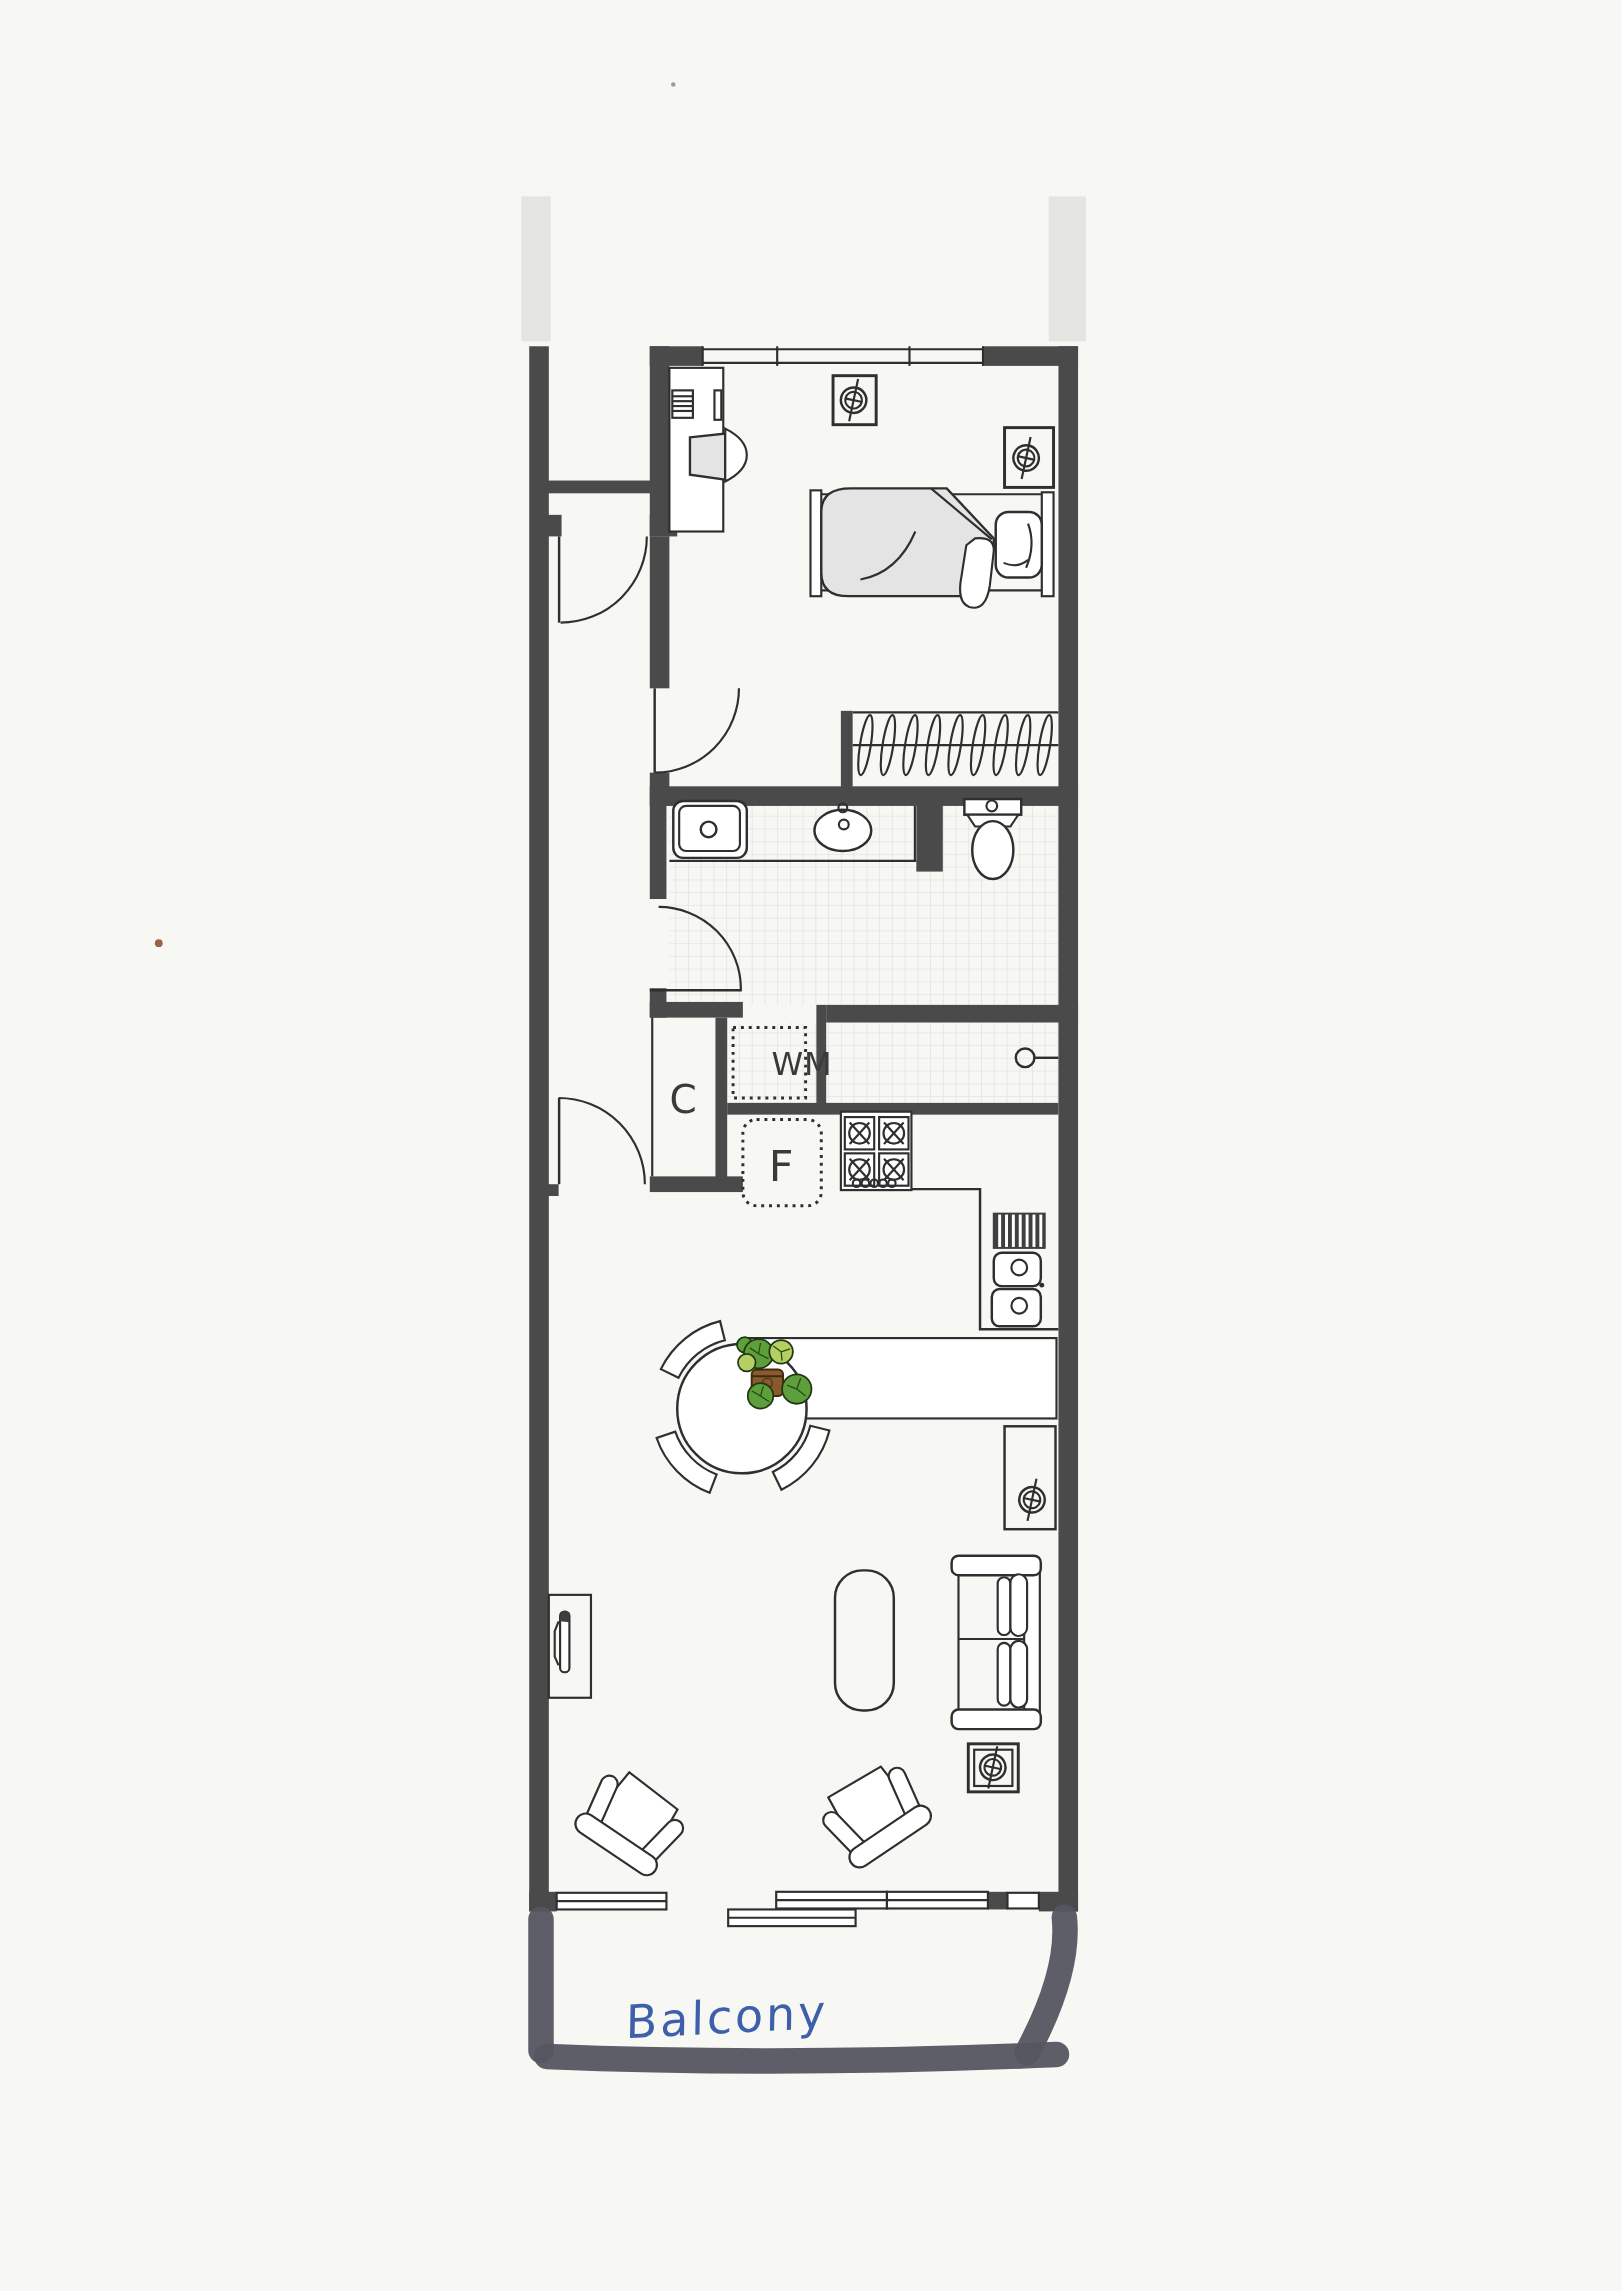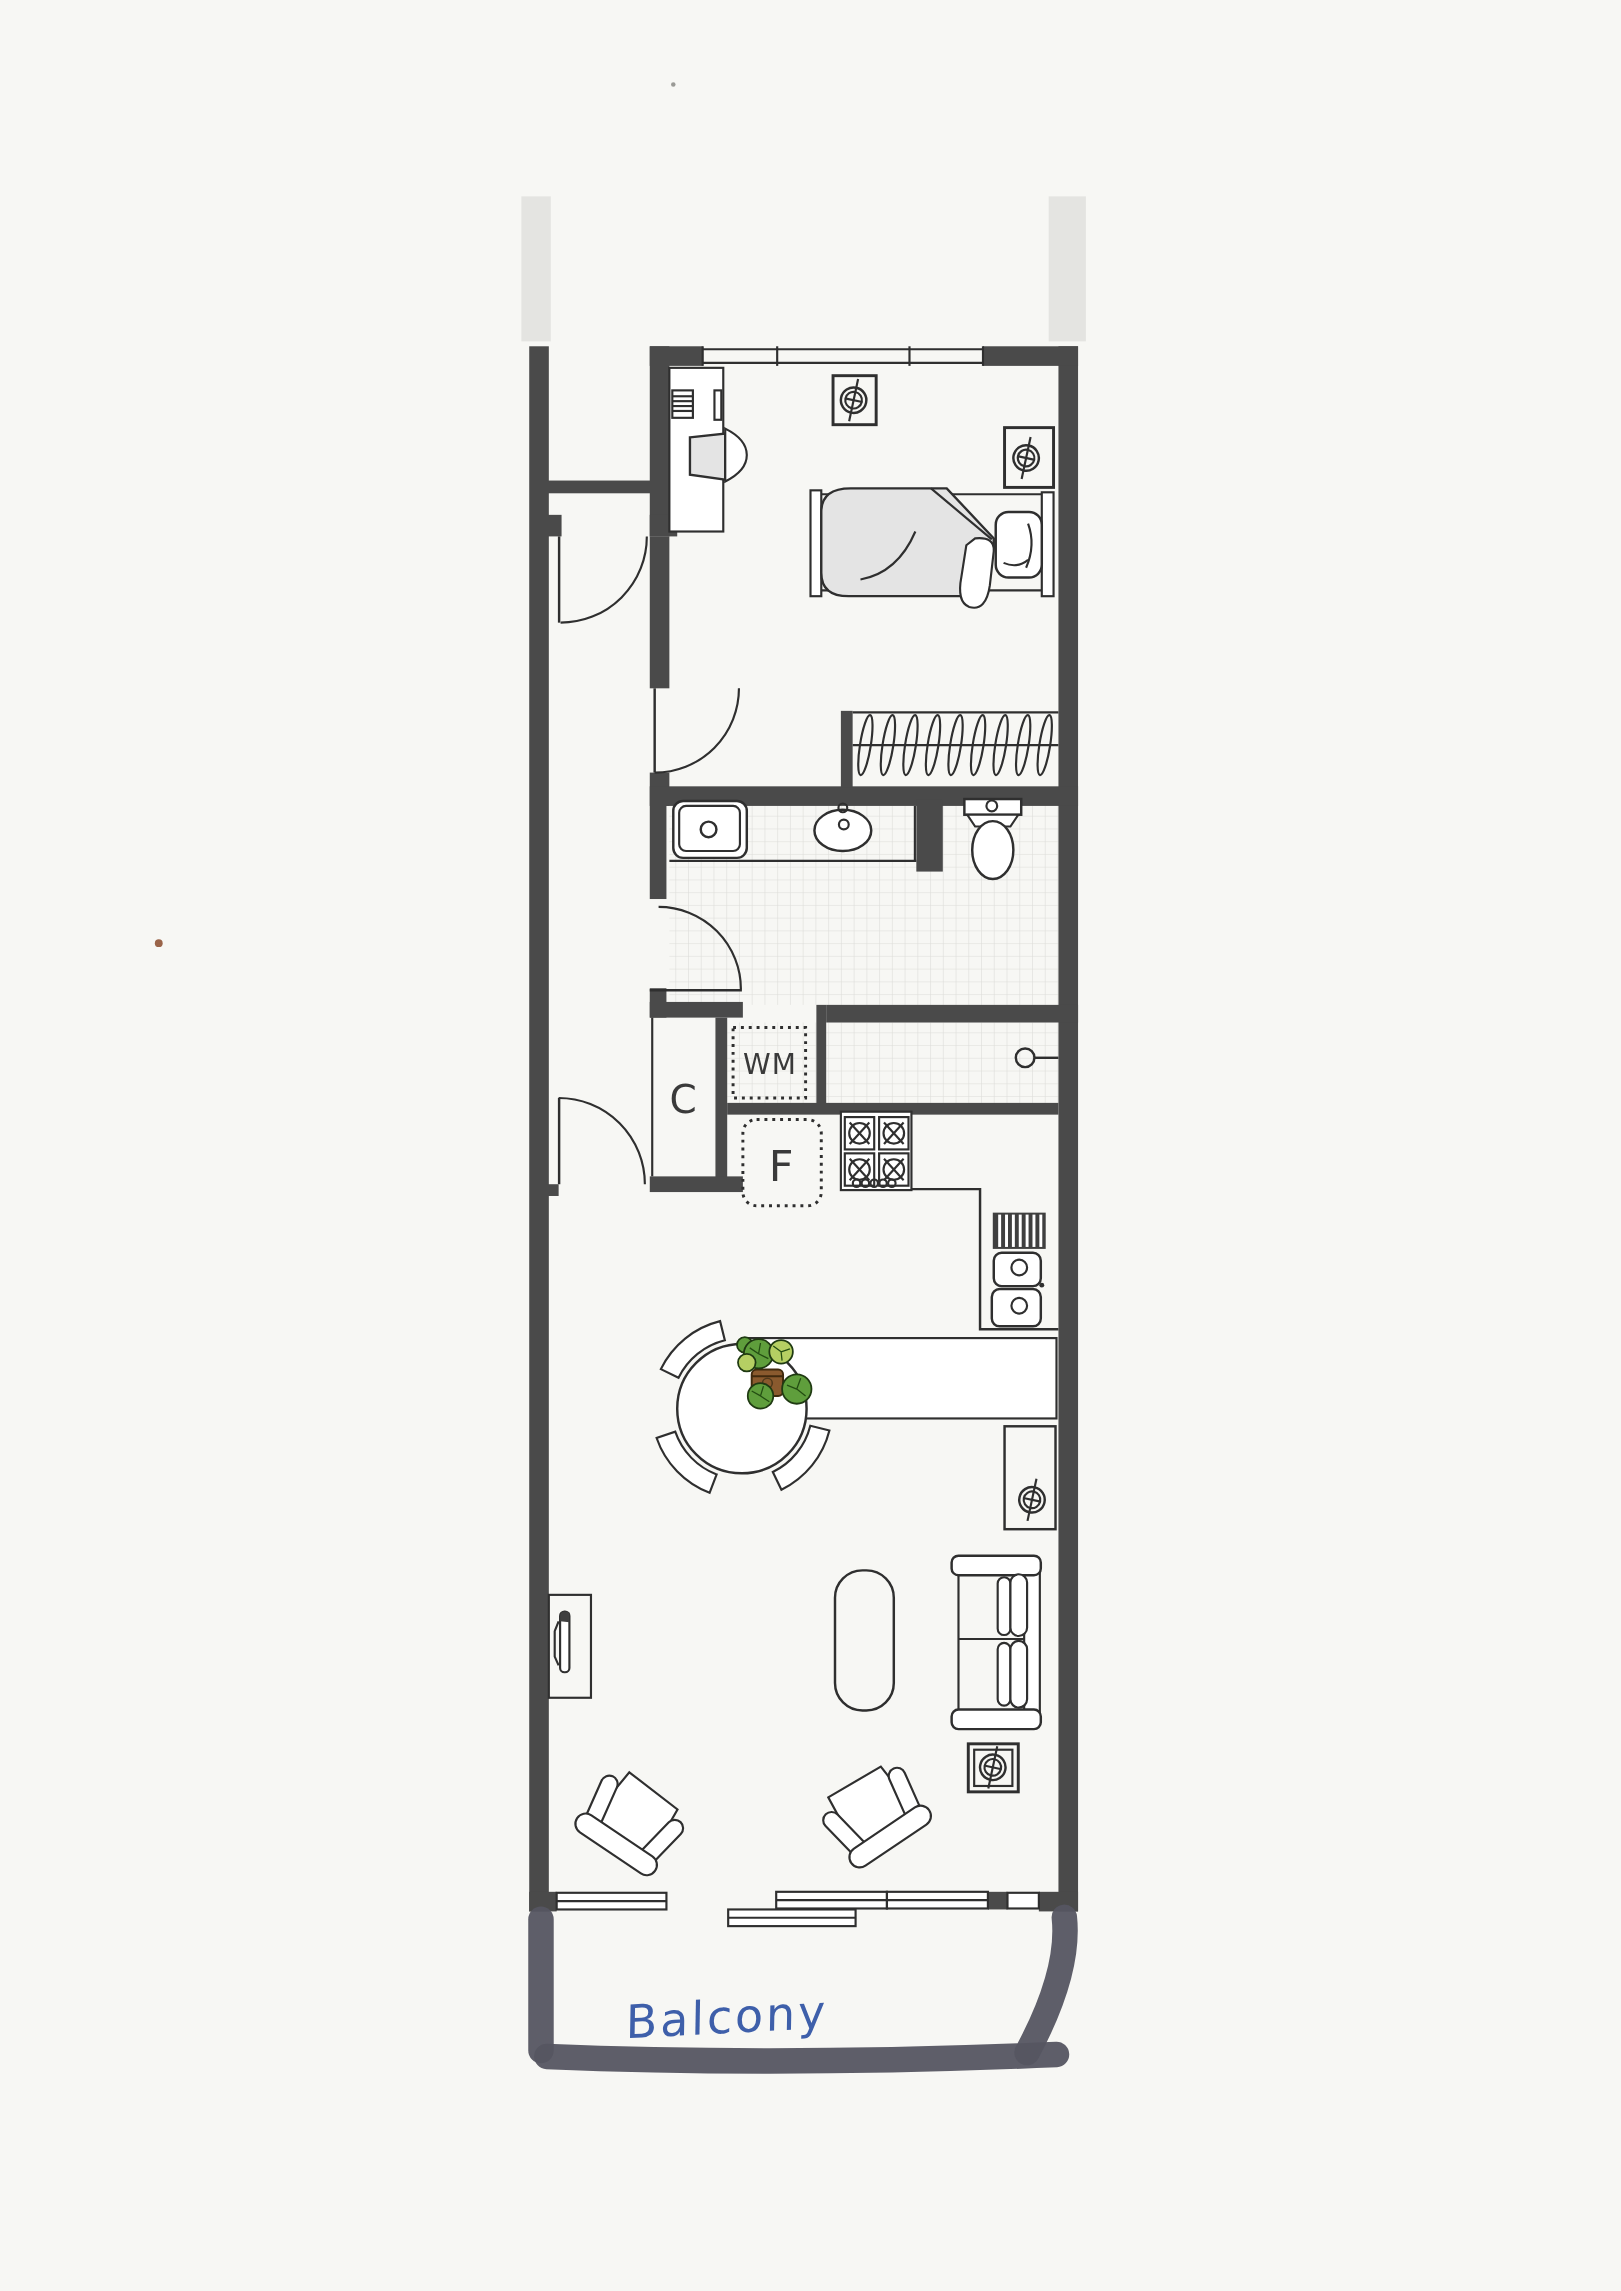--- a/index.html
+++ b/index.html
@@ -18,21 +18,21 @@
   .ln3 {stroke:var(--line,#2f2f2f);fill:none;stroke-width:3;}
   .lnf {stroke:var(--line,#2f2f2f);fill:#ffffff;stroke-width:2.2;}
   .lnf25{stroke:var(--line,#2f2f2f);fill:#ffffff;stroke-width:2.5;}
   .gray{stroke:var(--line,#2f2f2f);fill:var(--fill_light,#e4e4e4);stroke-width:2.4;}
   .dash{stroke:var(--line,#2f2f2f);fill:none;stroke-width:3;stroke-dasharray:3 5;}
   .tileln{stroke:var(--tile,#dcdcd8);stroke-width:1.2;fill:none;}
   .marker{stroke:var(--balcony_marker,#555561);stroke-linecap:round;fill:none;opacity:.95;}
   
   .lbl{position:absolute;transform:translate(-50%,-50%);color:var(--label_ink,#3a3a3a);white-space:nowrap;}
   .lbl-c {font-size:39px;}
-  .lbl-wm{font-size:28px;letter-spacing:1px;}
+  .lbl-wm{font-size:32px;letter-spacing:1px;margin-left:32px;}
   .lbl-f {font-size:43px;}
   .lbl-balcony{
     font-size:46px;color:var(--handwriting_blue,#3e5faa);
     transform:translate(-50%,-50%) rotate(-3deg) skewX(-4deg);
     letter-spacing:2.9px;
   }
 </style>
 </head>
 <body>
 

